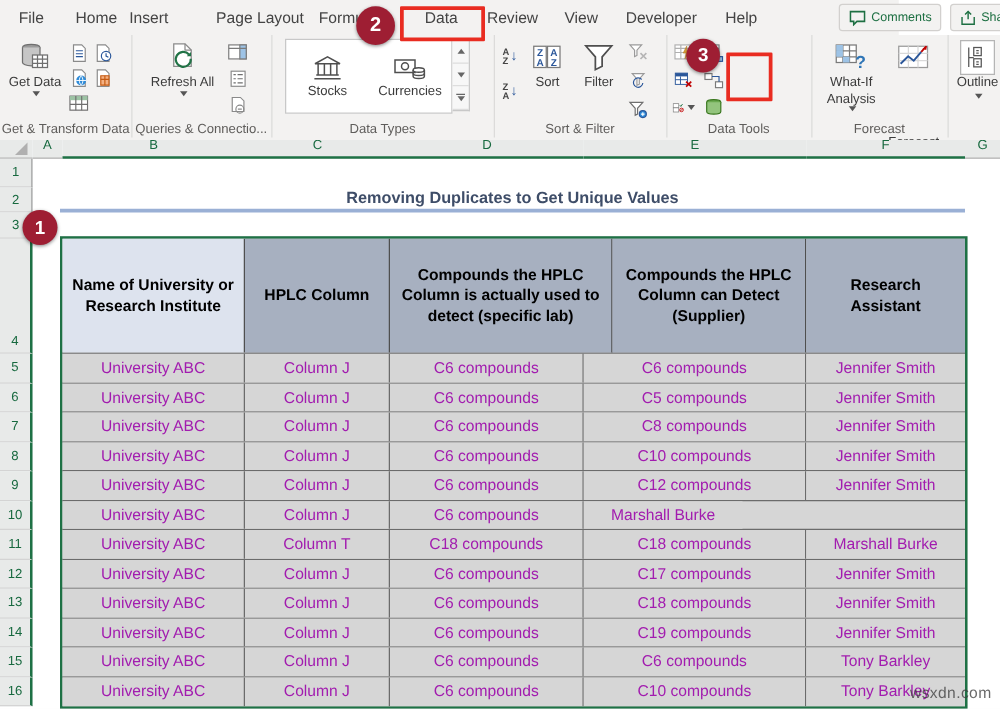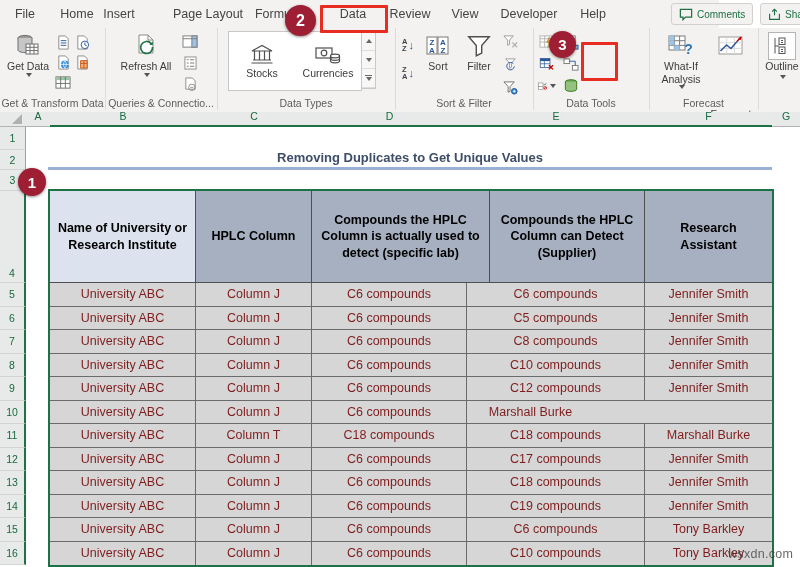--- a/index.html
+++ b/index.html
@@ -67,21 +67,21 @@
 
   .title-row{position:absolute;left:48px;top:38px;width:724px;height:17px;border-bottom:3px solid #9ab0d5;text-align:center;font-weight:bold;font-size:13px;color:#3e4d68;line-height:16px;}
 
   .xl-table{position:absolute;left:48px;top:77px;width:722px;border:2px solid #1e7145;background:#d6d6d6;}
   .xl-hrow{display:flex;height:92px;box-sizing:border-box;border-bottom:1px solid #4f4f4f;}
   .xl-hcell{box-sizing:border-box;border-right:1px solid #4f4f4f;display:flex;align-items:center;justify-content:center;text-align:center;font-weight:bold;font-size:12.5px;color:#000;background:#a7b0c0;padding:2px 6px;line-height:1.3;}
   .xl-hcell.active{background:#dde3ee;}
   .xl-hcell:last-child{border-right:none;}
   .xl-row{display:flex;height:23.5px;box-sizing:border-box;border-bottom:1px solid #6b6b6b;}
   .rows .xl-row:last-child{border-bottom:none;}
-  .xl-cell{box-sizing:border-box;border-right:1px solid #6b6b6b;background:#d6d6d6;font-size:12.5px;color:#7f1d1d;display:flex;align-items:center;justify-content:center;white-space:nowrap;overflow:hidden;}
+  .xl-cell{box-sizing:border-box;border-right:1px solid #6b6b6b;background:#d6d6d6;font-size:12.5px;color:#a21caf;display:flex;align-items:center;justify-content:center;white-space:nowrap;overflow:hidden;}
   .xl-cell:last-child{border-right:none;}
   .c0{width:146px;} .c1{width:116px;} .c2{width:155px;} .c3{width:178px;} .c4{width:127px;}
 
   .watermark{position:absolute;left:728px;top:547px;font-size:12.5px;color:#3f3f3f;opacity:.78;z-index:60;letter-spacing:.3px;text-align:center;}
 
   
   .badge{position:absolute;border-radius:50%;background:#9e1e33;color:#fff;font-weight:bold;display:flex;align-items:center;justify-content:center;z-index:50;box-shadow:0 1px 3px rgba(0,0,0,.45);}
   .badge1{left:18px;top:168px;width:28px;height:28px;font-size:15px;}
   .badge2{left:285px;top:5px;width:31px;height:31px;font-size:16px;}
   .badge3{left:549px;top:31px;width:27px;height:27px;font-size:15px;}

